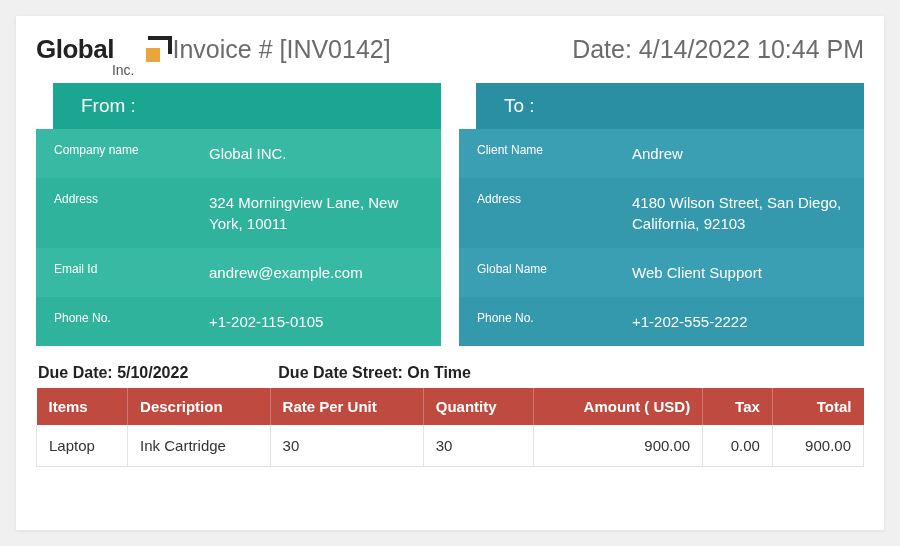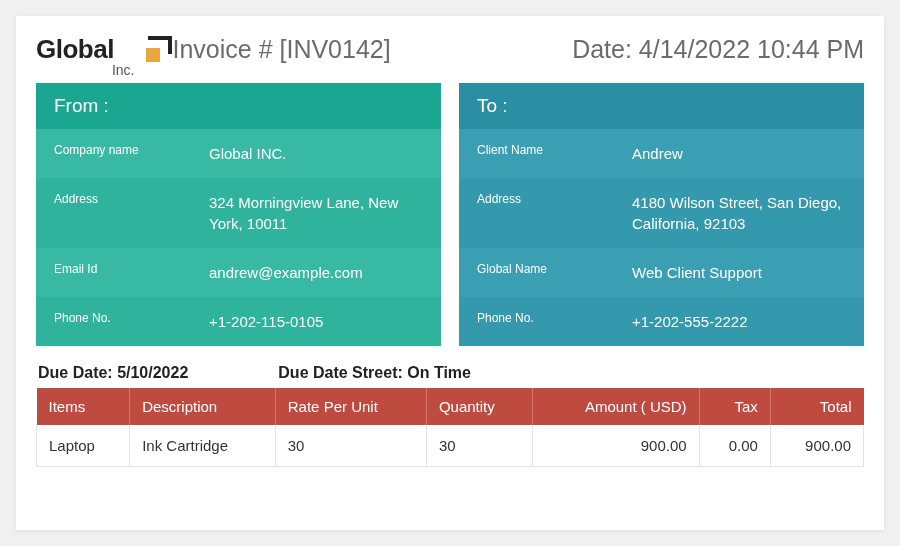--- a/index.html
+++ b/index.html
@@ -85,23 +85,24 @@
       gap: 18px;
       margin-bottom: 18px;
     }
     .party-box {
       flex: 1;
       color: #fff;
     }
     .party-from { }
     .party-to { }
     .party-header {
-      padding: 12px 18px;
+      padding: 12px 28px;
       font-size: 19px;
       font-weight: 500;
+      margin-left: 17px;
     }
     .party-from .party-header { background: #1aa690; }
     .party-to .party-header { background: #2b8fa3; }
     .party-row {
       display: flex;
     }
     .party-row .label {
       width: 155px;
       padding: 14px 18px;
       font-size: 12px;
@@ -148,21 +149,21 @@
     table.items {
       width: 100%;
       border-collapse: collapse;
       font-size: 15px;
     }
     table.items th {
       background: #bf4a40;
       color: #fff;
       text-align: left;
       padding: 10px 12px;
-      font-weight: 400;
+      font-weight: 700;
       border-right: 1px solid rgba(255,255,255,0.25);
     }
     table.items th:last-child { border-right: none; }
     table.items th.num { text-align: right; }
     table.items td {
       padding: 12px 12px;
       border-right: 1px solid #e3e3e3;
       border-bottom: 1px solid #e3e3e3;
       color: #333;
     }

